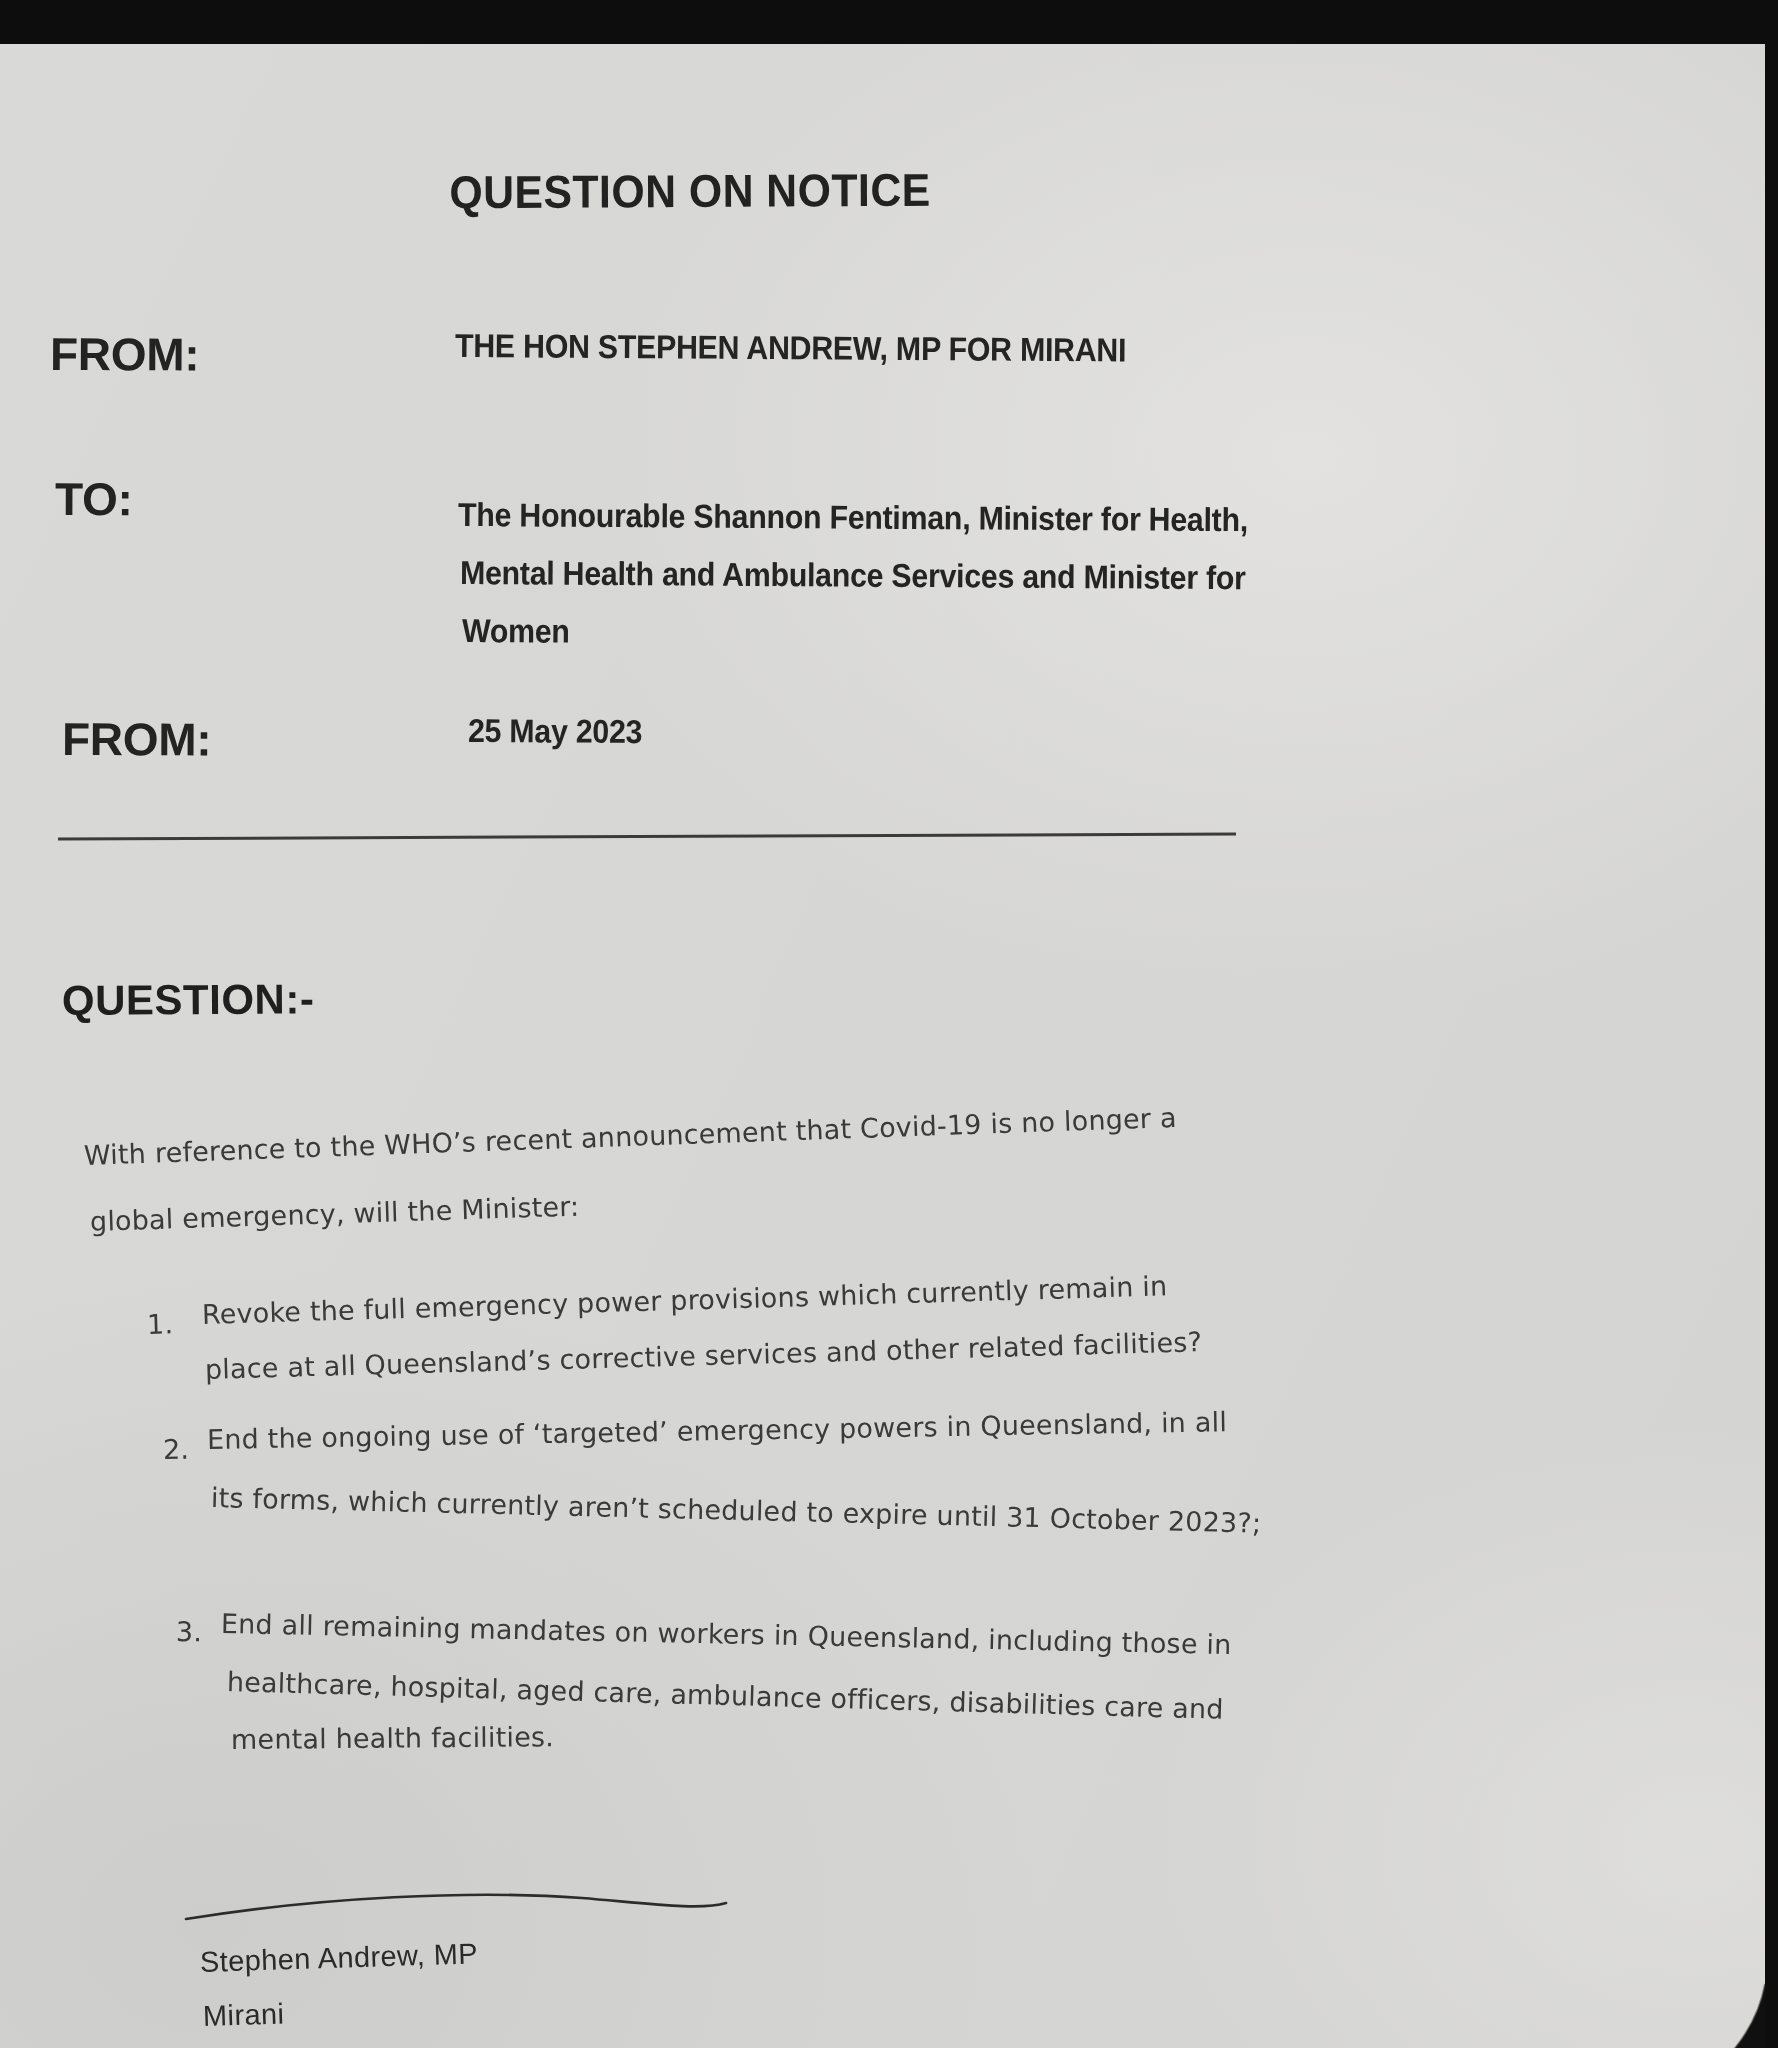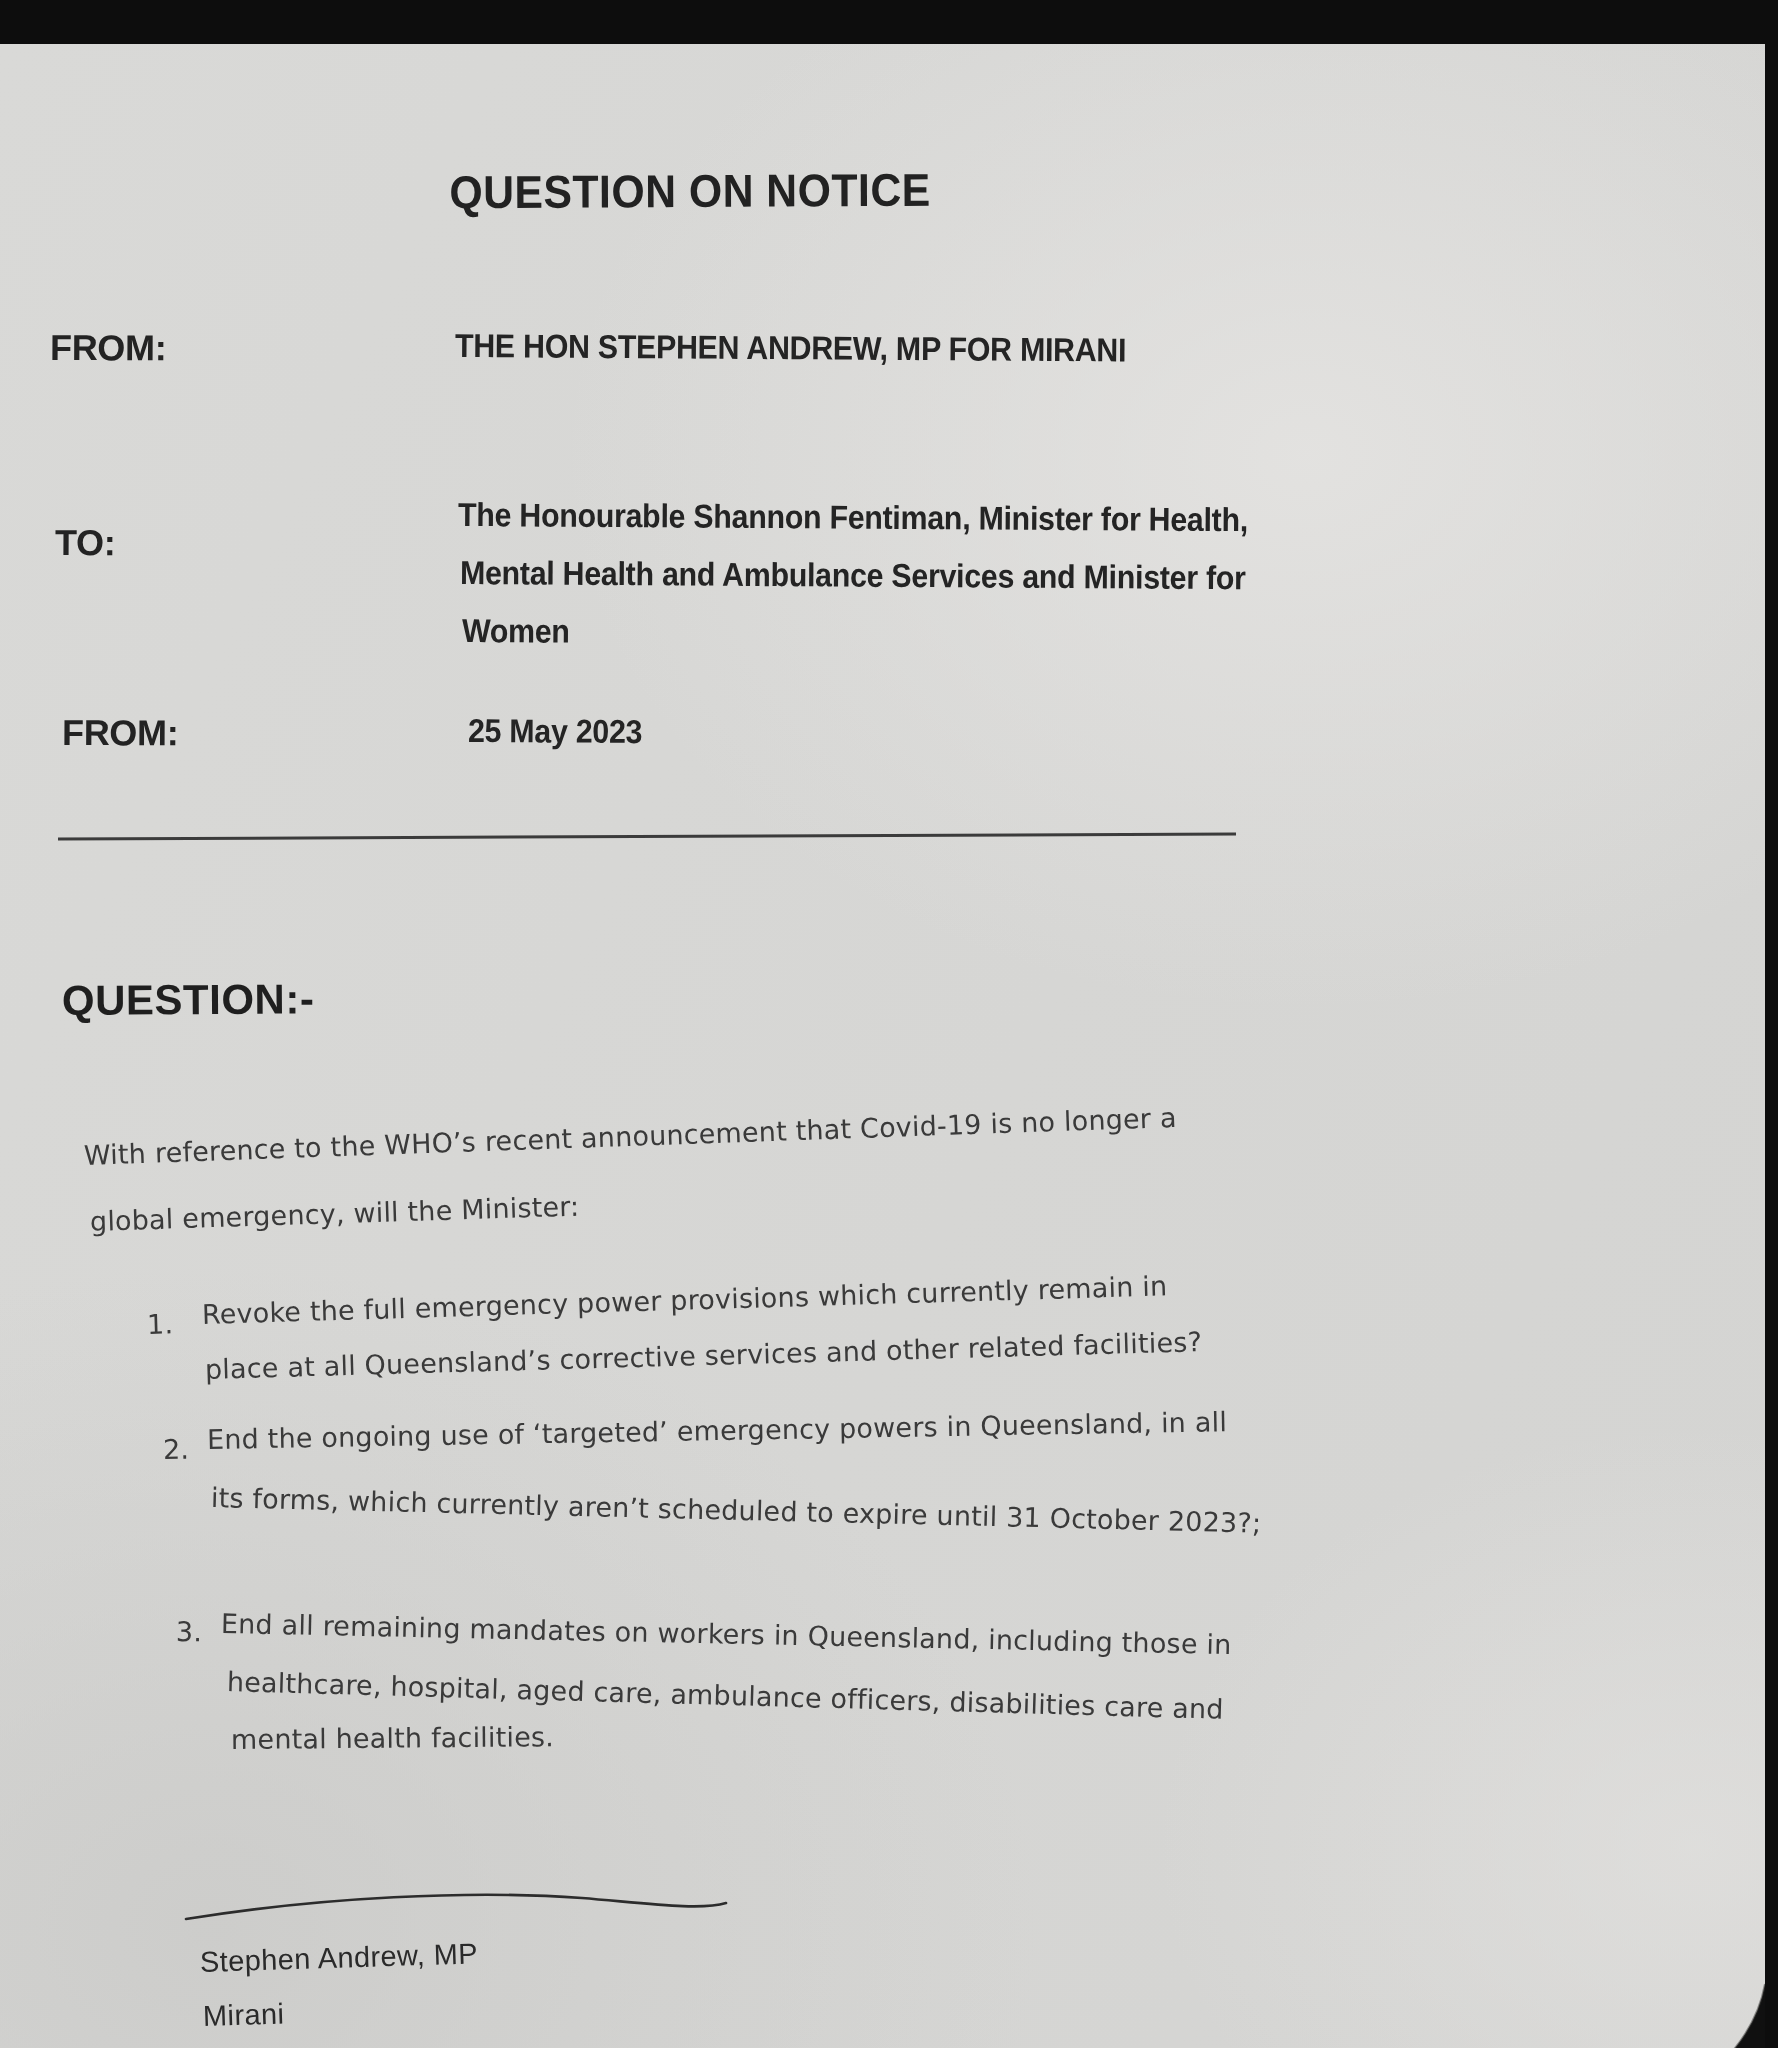--- a/index.html
+++ b/index.html
@@ -10,21 +10,21 @@
     font-family:"Liberation Sans",sans-serif;
     background:
       radial-gradient(1200px 900px at 74% 20%, rgba(228,227,225,.9) 0%, rgba(228,227,225,0) 62%),
       radial-gradient(1500px 1200px at 12% 92%, rgba(203,203,201,.85) 0%, rgba(203,203,201,0) 55%),
       radial-gradient(900px 700px at 96% 88%, rgba(226,225,223,.7) 0%, rgba(226,225,223,0) 60%),
       linear-gradient(115deg,#d9d9d7 0%,#d6d6d4 55%,#d4d4d2 100%);
     margin-top: 44px;
   }
   .line{position:absolute;white-space:nowrap;}
   .hdr-label{
-    font-weight:700;font-size:36px;color:#232323;letter-spacing:-.3px;
+    font-weight:700;font-size:46px;color:#232323;letter-spacing:-.3px;
     transform-origin:left center;
   }
   .hdr-value{
     font-weight:700;font-size:33px;color:#242424;letter-spacing:-.3px;
     transform-origin:left center;
   }
   .title{
     left:0;top:120px;width:1380px;text-align:center;
     font-weight:700;font-size:46px;color:#222;letter-spacing:.5px;
     transform:rotate(-.3deg) scaleX(.93);
@@ -52,21 +52,21 @@
 </head>
 <body>
 
 <div id="page">
 
   <div class="line title">QUESTION ON NOTICE</div>
 
   <div class="line hdr-label" style="left:50px;top:283px;transform:rotate(.2deg);">FROM:</div>
   <div class="line hdr-value" style="left:455px;top:283px;transform:scaleX(.92) rotate(.35deg);">THE HON STEPHEN ANDREW, MP FOR MIRANI</div>
 
-  <div class="line hdr-label" style="left:55px;top:478px;transform:rotate(.2deg);">TO:</div>
+  <div class="line hdr-label" style="left:55px;top:428px;transform:rotate(.2deg);">TO:</div>
   <div class="line hdr-value" style="left:458px;top:452px;transform:scaleX(.92) rotate(.35deg);">The Honourable Shannon Fentiman, Minister for Health,</div>
   <div class="line hdr-value" style="left:460px;top:510px;transform:scaleX(.92) rotate(.35deg);">Mental Health and Ambulance Services and Minister for</div>
   <div class="line hdr-value" style="left:462px;top:568px;transform:scaleX(.92) rotate(.35deg);">Women</div>
 
   <div class="line hdr-label" style="left:62px;top:668px;transform:rotate(.2deg);">FROM:</div>
   <div class="line hdr-value" style="left:468px;top:668px;transform:scaleX(.92) rotate(.3deg);">25 May 2023</div>
 
   <div class="rule"></div>
 
   <div class="line q-heading" style="left:62px;top:933px;transform:rotate(-.4deg);">QUESTION:-</div>

